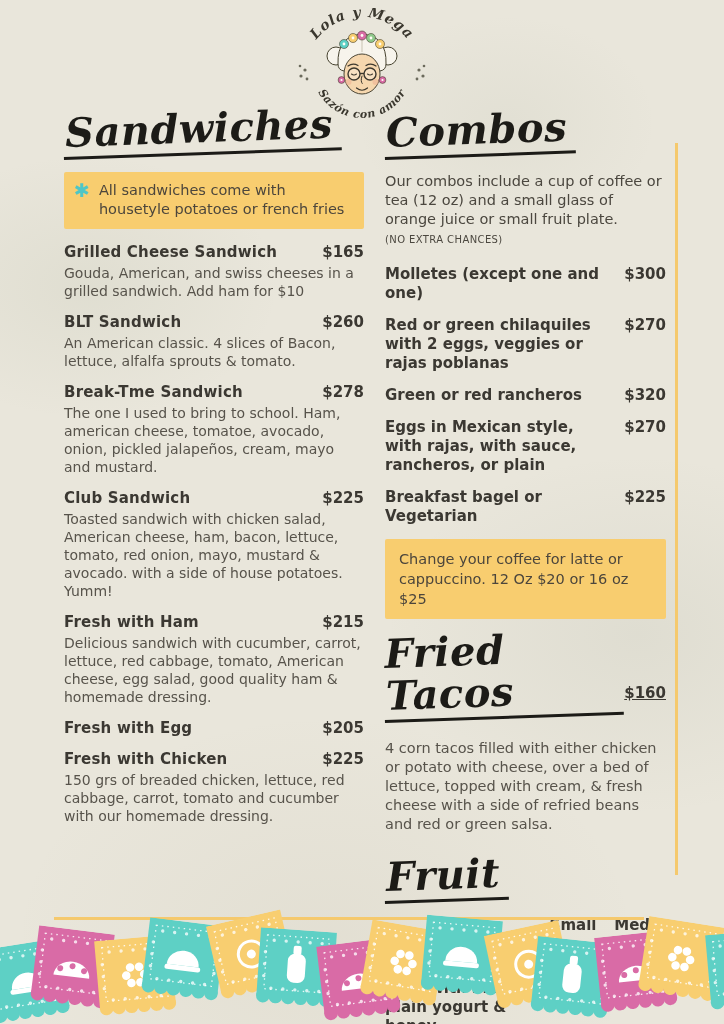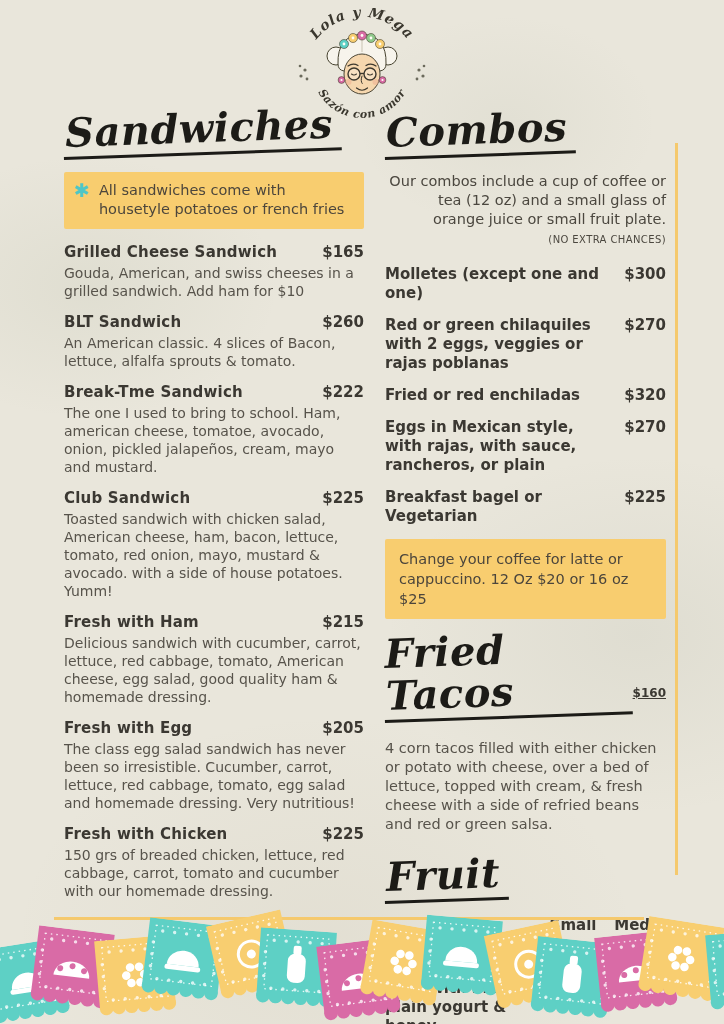--- a/index.html
+++ b/index.html
@@ -20,40 +20,40 @@
   .col-left{position:absolute;left:64px;top:112px;width:300px;}
   .col-right{position:absolute;left:385px;top:112px;width:281px;}
   
   .script-h{
     font-family:"DejaVu Serif", serif;font-style:italic;font-weight:700;
     font-size:40px;line-height:1.05;color:#1c1b17;letter-spacing:.5px;
     display:inline-block;transform:rotate(-2deg);transform-origin:left bottom;
     border-bottom:3px solid #1c1b17;padding:0 8px 3px 2px;margin:0 0 12px 0;
   }
   .h-row{display:flex;align-items:center;}
-  .h-row .h-price{margin-left:auto;font-weight:700;font-size:12px;color:#3b3832;padding-top:18px;text-decoration:underline;}
+  .h-row .h-price{margin-left:auto;font-weight:700;font-size:15px;color:#3b3832;padding-top:18px;text-decoration:underline;}
   
   .note-box{
     background:#f8cd6f;border-radius:2px;padding:9px 12px 10px 10px;
     font-size:14.5px;line-height:19px;color:#4c463c;
     display:flex;gap:9px;align-items:flex-start;margin-bottom:14px;
   }
   .note-box .spark{color:#4fc6c6;font-size:19px;line-height:19px;flex:0 0 auto;}
   .promo-box{
     background:#f8cd6f;border-radius:2px;padding:10px 14px;
     font-size:14.5px;line-height:20px;color:#4c463c;margin:4px 0 14px 0;
   }
   
   .item{margin-bottom:13px;}
   .item-head{display:flex;justify-content:space-between;align-items:flex-end;margin-bottom:3px;}
   .item-name{font-size:15px;font-weight:700;letter-spacing:.2px;color:#3b3832;}
   .item-price{font-size:15px;font-weight:700;color:#3b3832;}
   .item-desc{font-size:14px;line-height:18px;color:#57534b;}
   
-  .intro{font-size:14.5px;line-height:19px;color:#4b473f;margin-bottom:16px;text-align:right;}
+  .intro{font-size:14.5px;line-height:19px;color:#4b473f;margin-bottom:16px;}
   .intro .small-note{font-size:10px;letter-spacing:.4px;color:#4b473f;white-space:nowrap;}
   .combo-row{display:flex;gap:14px;margin-bottom:13px;}
   .combo-name{flex:1;font-size:15px;font-weight:700;line-height:19px;color:#3b3832;}
   .combo-price{width:46px;text-align:right;font-size:15px;font-weight:700;color:#3b3832;}
   .tacos-desc{font-size:14.5px;line-height:19px;color:#57534b;margin:4px 0 22px 0;}
   
   .fruit-cols{display:flex;align-items:baseline;margin-bottom:10px;}
   .fruit-cols .spacer{flex:1;}
   .fruit-col-h{width:62px;text-align:center;font-size:15px;font-weight:700;color:#3b3832;}
   .fruit-row{display:flex;align-items:flex-start;margin-bottom:16px;}
@@ -158,21 +158,21 @@
       <div class="item-head">
         <span class="item-name">BLT Sandwich</span>
         <span class="item-price">$260</span>
       </div>
       <div class="item-desc">An American classic. 4 slices of Bacon, lettuce, alfalfa sprouts &amp; tomato.</div>
     </div>
 
     <div class="item">
       <div class="item-head">
         <span class="item-name">Break-Tme Sandwich</span>
-        <span class="item-price">$222</span>
+        <span class="item-price">$278</span>
       </div>
       <div class="item-desc">The one I used to bring to school. Ham, american cheese, tomatoe, avocado, onion, pickled jalapeños, cream, mayo and mustard.</div>
     </div>
 
     <div class="item">
       <div class="item-head">
         <span class="item-name">Club Sandwich</span>
         <span class="item-price">$225</span>
       </div>
       <div class="item-desc">Toasted sandwich with chicken salad, American cheese, ham, bacon, lettuce, tomato, red onion, mayo, mustard &amp; avocado. with a side of house potatoes. Yumm!</div>
@@ -184,21 +184,20 @@
         <span class="item-price">$215</span>
       </div>
       <div class="item-desc">Delicious sandwich with cucumber, carrot, lettuce, red cabbage, tomato, American cheese, egg salad, good quality ham &amp; homemade dressing.</div>
     </div>
 
     <div class="item">
       <div class="item-head">
         <span class="item-name">Fresh with Egg</span>
         <span class="item-price">$205</span>
       </div>
-      <div class="item-desc">The class egg salad sandwich has never been so irresistible. Cucumber, carrot, lettuce, red cabbage, tomato, egg salad and homemade dressing. Very nutritious!</div>
     </div>
 
     <div class="item">
       <div class="item-head">
         <span class="item-name">Fresh with Chicken</span>
         <span class="item-price">$225</span>
       </div>
       <div class="item-desc">150 grs of breaded chicken, lettuce, red cabbage, carrot, tomato and cucumber with our homemade dressing.</div>
     </div>
   </div>
@@ -213,21 +212,21 @@
 
     <div class="combo-row">
       <span class="combo-name">Molletes (except one and one)</span>
       <span class="combo-price">$300</span>
     </div>
     <div class="combo-row">
       <span class="combo-name">Red or green chilaquiles with 2 eggs, veggies or rajas poblanas</span>
       <span class="combo-price">$270</span>
     </div>
     <div class="combo-row">
-      <span class="combo-name">Fried or red enchiladas</span>
+      <span class="combo-name">Green or red rancheros</span>
       <span class="combo-price">$320</span>
     </div>
     <div class="combo-row">
       <span class="combo-name">Eggs in Mexican style, with rajas, with sauce, rancheros, or plain</span>
       <span class="combo-price">$270</span>
     </div>
     <div class="combo-row">
       <span class="combo-name">Breakfast bagel or Vegetarian</span>
       <span class="combo-price">$225</span>
     </div>

